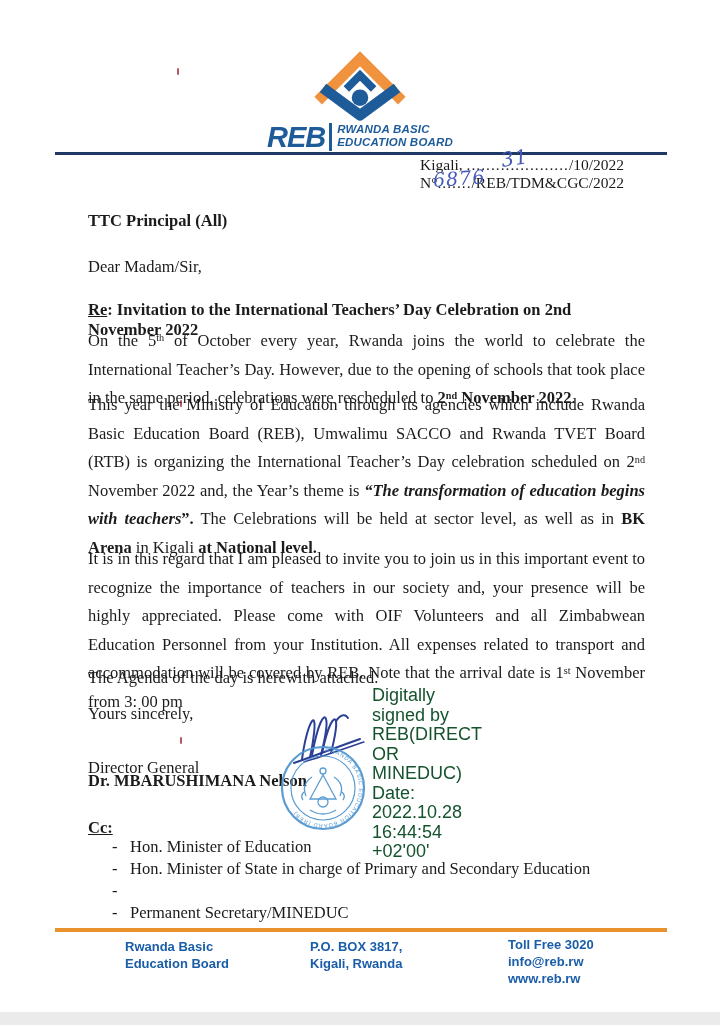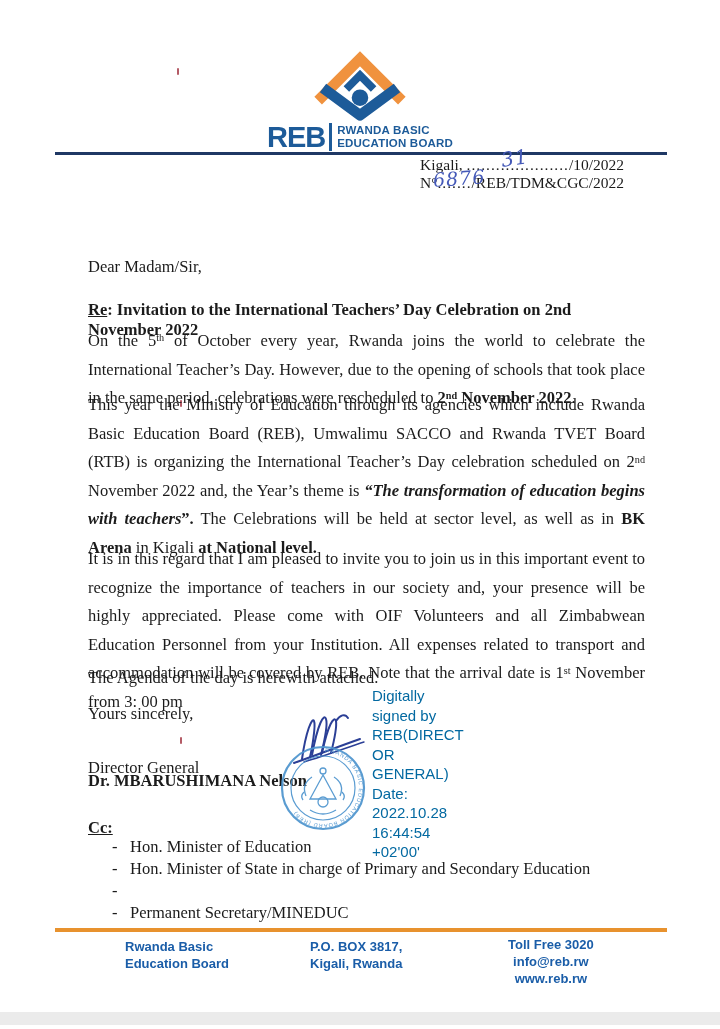--- a/index.html
+++ b/index.html
@@ -5,21 +5,21 @@
   * { margin:0; padding:0; box-sizing:border-box; }
   body { background:#888; font-family:"Liberation Serif", serif; }
   .page {
     position:relative; width:720px; height:1029px; margin:0 auto;
     background:#ffffff; overflow:hidden; color:#1b1b1b;
   }
 
   
   .letterhead { position:absolute; left:0; right:0; top:50px; display:flex; flex-direction:column; align-items:center; }
   .logo-mark { width:104px; height:72px; }
-  .logo-textrow { display:flex; align-items:center; margin-top:1px; }
+  .logo-textrow { display:flex; align-items:flex-start; margin-top:1px;font-style:italic; }
   .logo-acronym { font-family:"Liberation Sans", sans-serif; font-weight:bold; font-size:29px; color:#1d5b99; letter-spacing:-1px; line-height:28px; }
   .logo-divider { width:3px; height:28px; background:#1d5b99; margin:0 5px 0 4px; }
   .logo-orgname { font-family:"Liberation Sans", sans-serif; font-weight:bold; font-size:11.5px; line-height:13px; color:#1d5b99; letter-spacing:0.2px; }
   .header-rule { position:absolute; left:55px; top:152px; width:612px; height:3px; background:#1f3864; }
 
   
   .dateline { position:absolute; left:420px; top:156px; font-size:15.5px; line-height:17.5px; }
   .dots-wrap { position:relative; display:inline-block; letter-spacing:1px; }
   .handwritten { position:absolute; color:#4459b8; font-style:italic; font-size:20px; font-family:"DejaVu Serif", serif; pointer-events:none; }
   .hw-day { left:34%; top:-6px; transform:rotate(-9deg); }
@@ -39,30 +39,30 @@
   .signer-name { top:771px; font-weight:bold; }
   .signer-title { top:758px; }
   .cc-label { top:818px; font-weight:bold; text-decoration:underline; }
   .cc-list { top:836px; }
   .cc-item { display:flex; line-height:22px; }
   .cc-dash { width:18px; margin-left:24px; }
   sup { font-size:0.62em; line-height:0; position:relative; top:-0.45em; vertical-align:baseline; }
 
   
   .digital-sig { position:absolute; left:372px; top:686px; width:120px;
-    font-family:"Liberation Sans", sans-serif; font-size:15px; line-height:19.5px; color:#0369a1; }
+    font-family:"Liberation Sans", sans-serif; font-size:18px; line-height:19.5px; color:#14532d; }
   .signature-svg { position:absolute; left:292px; top:711px; width:80px; height:55px; }
   .stamp-svg { position:absolute; left:279px; top:744px; width:88px; height:88px; opacity:0.92; }
 
   
   .footer-rule { position:absolute; left:55px; top:928px; width:612px; height:4px; background:#e8922e; }
   .footer-col { position:absolute; font-family:"Liberation Sans", sans-serif; font-weight:bold; font-size:13px; line-height:17px; color:#1a5da8; }
   .fcol1 { left:125px; top:938px; }
   .fcol2 { left:310px; top:938px; }
-  .fcol3 { left:508px; top:936px;text-align:center; }
+  .fcol3 { left:508px; top:936px; }
 
   .page-edge-shadow { position:absolute; left:0; top:1012px; width:720px; height:13px; background:#ebebeb; }
 
   .stray-mark { position:absolute; width:2px; height:7px; background:#b45b66; border-radius:1px; }
   .mark1 { left:177px; top:68px; }
   .mark2 { left:180px; top:400px; }
   .mark3 { left:180px; top:737px; }
 </style>
 </head>
 <body>
@@ -94,20 +94,21 @@
   <div class="dateline">
     <div>
       <span>Kigali,</span>
       <span class="dots-wrap"><span>.....................</span><span class="handwritten hw-day">31</span></span><span>/10/2022</span>
     </div>
     <div>
       <span>N°</span><span class="dots-wrap"><span>.......</span><span class="handwritten hw-number">6876</span></span><span>/REB/TDM&amp;CGC/2022</span>
     </div>
   </div>
 
+  <div class="bodyblock recipient">TTC Principal (All)</div>
   <div class="bodyblock salutation">Dear Madam/Sir,</div>
   <div class="bodyblock subject"><span style="font-weight: bold; text-decoration: underline;">Re</span><span style="font-weight: bold;">: Invitation to the International Teachers’ Day Celebration on 2nd November 2022</span></div>
   <div class="bodyblock para p1"><span>On the 5</span><sup>th</sup><span> of October every year, Rwanda joins the world to celebrate the International Teacher’s Day. However, due to the opening of schools that took place in the same period, celebrations were rescheduled to </span><span style="font-weight: bold;">2</span><sup style="font-weight: bold;">nd</sup><span style="font-weight: bold;"> November 2022</span><span>.</span></div>
   <div class="bodyblock para p2"><span>This year the Ministry of Education through its agencies which include Rwanda Basic Education Board (REB), Umwalimu SACCO and Rwanda TVET Board (RTB) is organizing the International Teacher’s Day celebration scheduled on 2</span><sup>nd</sup><span> November 2022 and, the Year’s theme is </span><span style="font-weight: bold; font-style: italic;">“The transformation of education begins with teachers</span><span style="font-weight: bold;">”.</span><span> The Celebrations will be held at sector level, as well as in </span><span style="font-weight: bold;">BK Arena</span><span> in Kigali </span><span style="font-weight: bold;">at National level.</span></div>
   <div class="bodyblock para p3"><span>It is in this regard that I am pleased to invite you to join us in this important event to recognize the importance of teachers in our society and, your presence will be highly appreciated. Please come with OIF Volunteers and all Zimbabwean Education Personnel from your Institution. All expenses related to transport and accommodation will be covered by REB. Note that the arrival date is 1</span><sup>st</sup><span> November from 3: 00 pm</span></div>
   <div class="bodyblock closing">Yours sincerely,</div>
   <div class="bodyblock agenda">The Agenda of the day is herewith attached.</div>
   <div class="bodyblock signer-name">Dr. MBARUSHIMANA Nelson</div>
   <div class="bodyblock signer-title">Director General</div>
 
@@ -136,21 +137,21 @@
       <path d="M61 52 q5 -12 -6 -19"></path>
       <path d="M24 56 q-3 -4 1 -8 M64 56 q3 -4 -1 -8"></path>
       <path d="M31 66 q13 8 26 0"></path>
     </g>
   </svg>
   <div class="digital-sig">
     <div>Digitally</div>
     <div>signed by</div>
     <div>REB(DIRECT</div>
     <div>OR</div>
-    <div>GENERAL)</div>
+    <div>MINEDUC)</div>
     <div>Date:</div>
     <div>2022.10.28</div>
     <div>16:44:54</div>
     <div>+02'00'</div>
   </div>
 
   <div class="bodyblock cc-label">Cc:</div>
   <div class="bodyblock cc-list">
     <div class="cc-item">
       <span class="cc-dash">-</span>

